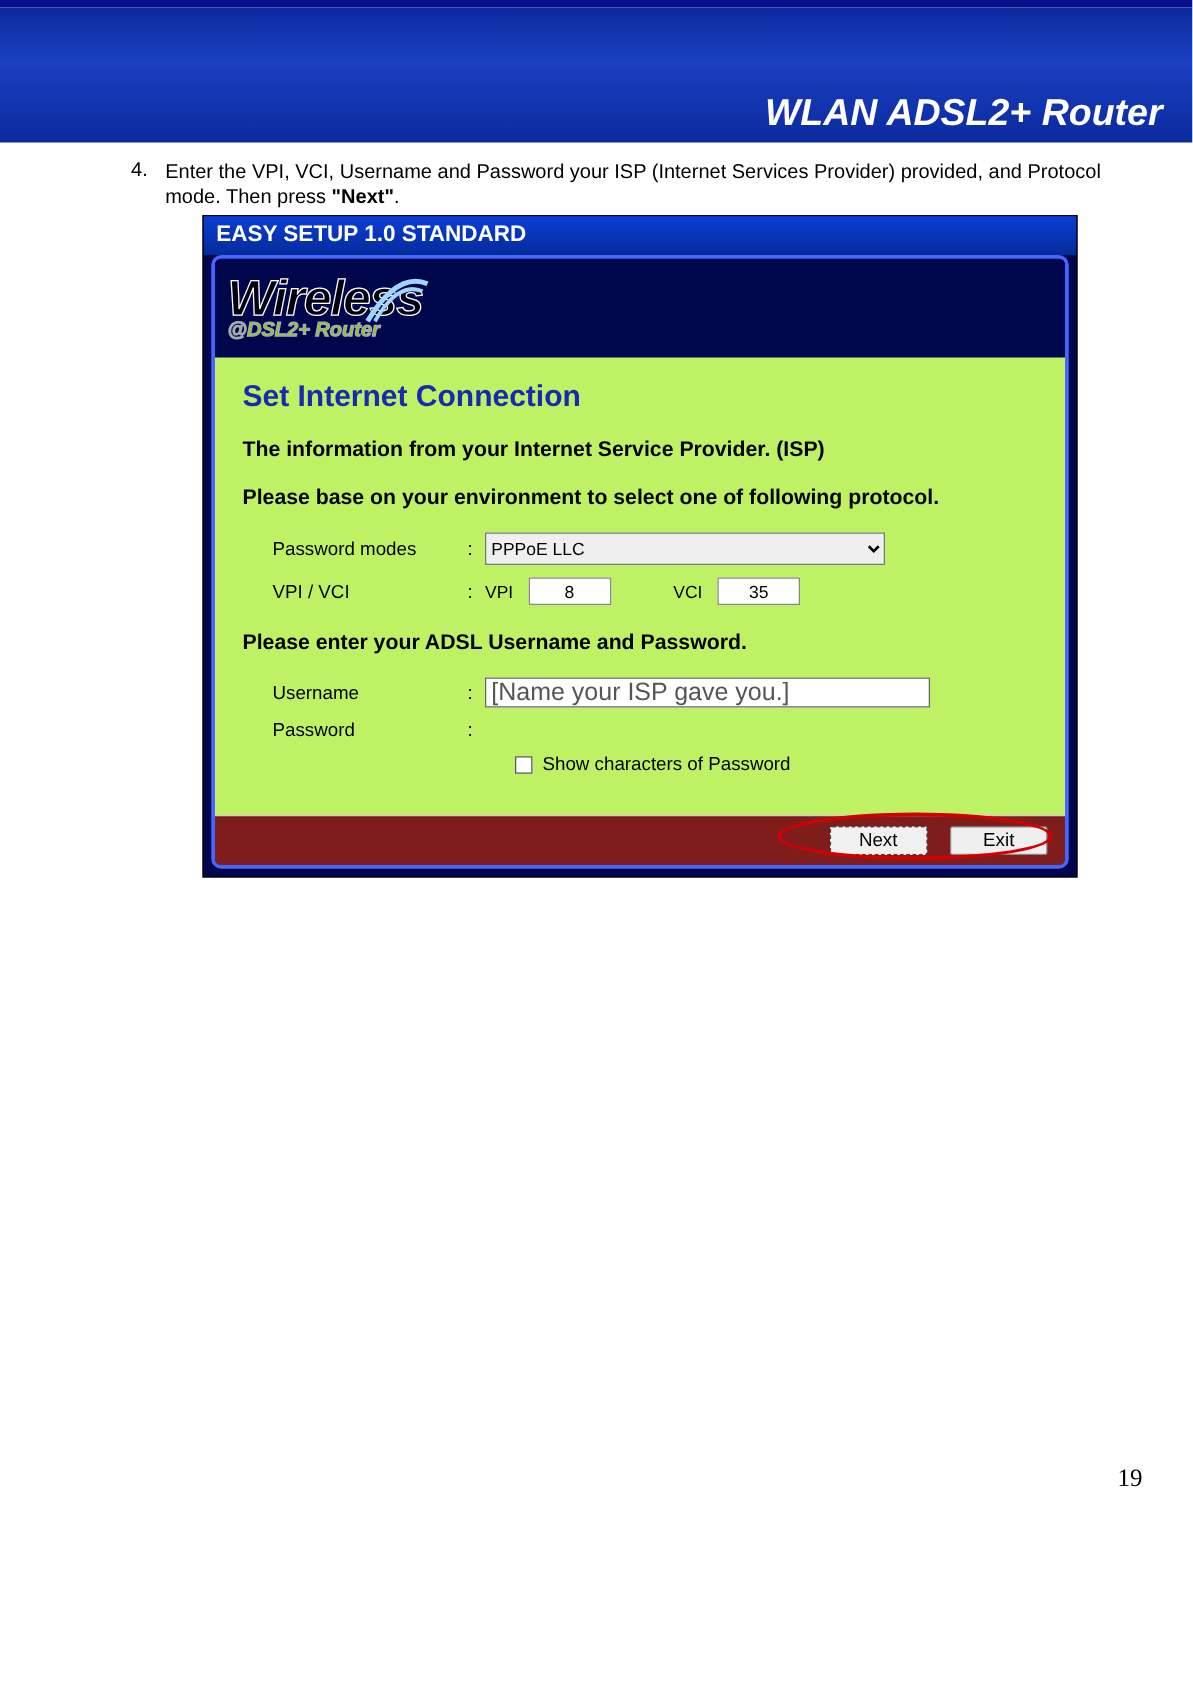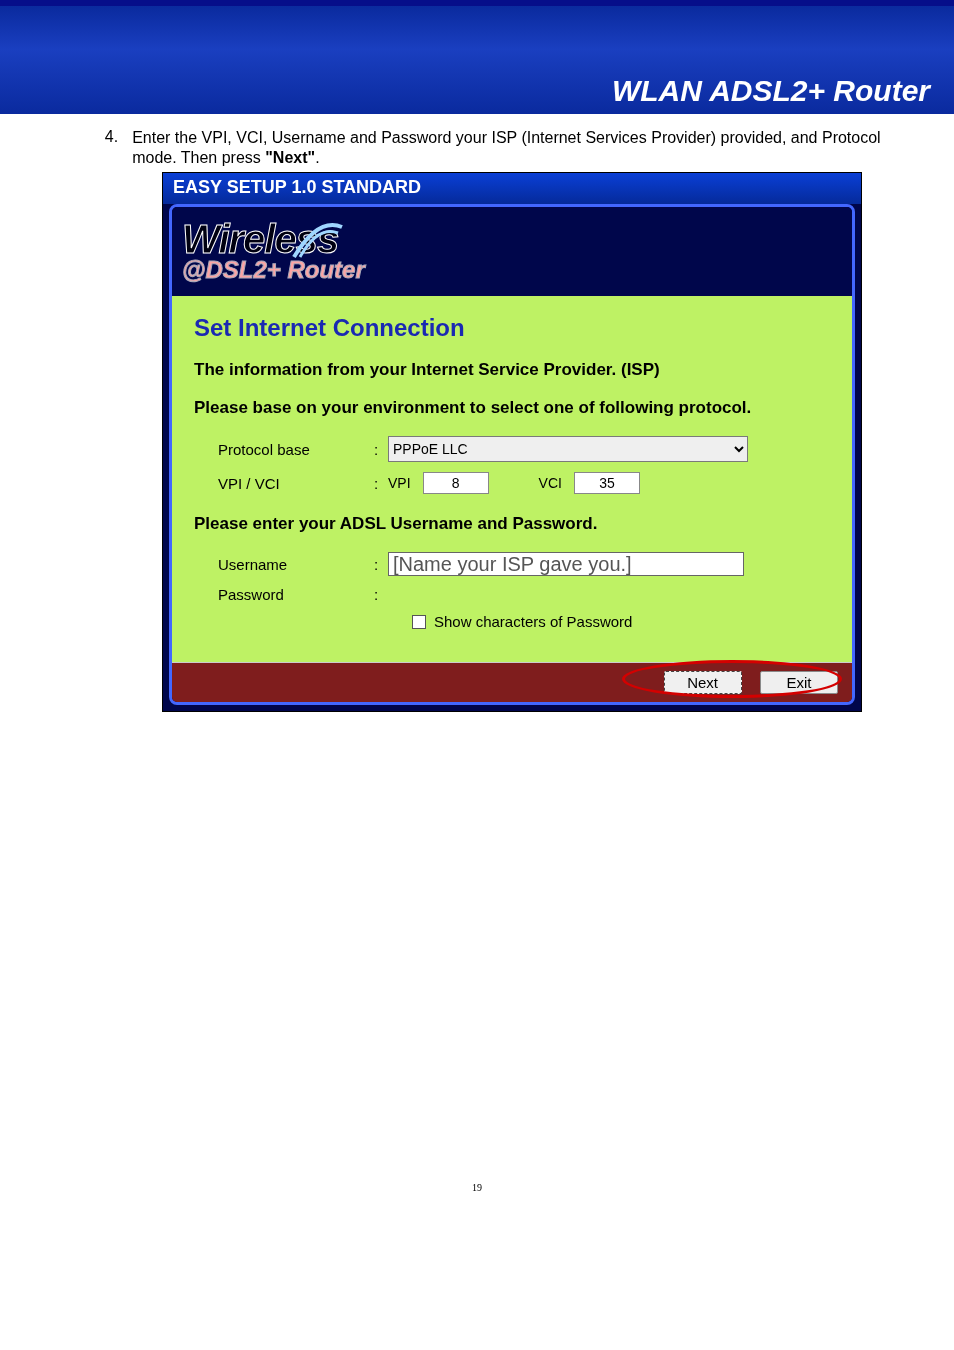--- a/index.html
+++ b/index.html
@@ -59,24 +59,24 @@
     font-weight: 900;
     font-style: italic;
     color: #001;
     -webkit-text-stroke: 1px #fff;
     letter-spacing: -1px;
     display: inline-block;
     position: relative;
   }
   .logo-sub {
     font-family: Arial, sans-serif;
-    font-size: 24px;
+    font-size: 16px;
     font-weight: 900;
     font-style: italic;
-    color: #fca5a5;
+    color: #84cc16;
     -webkit-text-stroke: 1px #aab;
     margin-top: -6px;
   }
   .logo-arc {
     position: absolute;
     right: -6px; top: -6px;
     width: 52px; height: 52px;
   }
   .white-panel {
     background: #bef264;
@@ -100,21 +100,21 @@
     margin: 10px 0;
     font-size: 15px;
   }
   .form-label {
     width: 170px;
     padding-left: 24px;
   }
   .form-colon { width: 24px; text-align: center; }
   .form-control { flex: 1; display: flex; align-items: center; gap: 12px; }
   select.protocol {
-    width: 360px; height: 26px;
+    width: 320px; height: 26px;
     font-size: 14px;
     border: 1px solid #7a7a7a;
   }
   .small-inp {
     width: 66px; height: 22px;
     border: 1px solid #888; background: #fff;
     font-size: 14px; text-align: center;
   }
   .wide-inp {
     width: 356px; height: 24px;
@@ -150,23 +150,23 @@
   }
   .btn.next { border: 1px dashed #444; background: #f0f0f0; }
   .highlight-ellipse {
     position: absolute;
     border: 3px solid #d40000;
     border-radius: 50%;
     pointer-events: none;
   }
   .btn-bar-wrap { position: relative; }
   .page-num {
-    text-align: center;
+    text-align: right;
     font-family: "Times New Roman", serif;
-    font-size: 10px;
+    font-size: 20px;
     margin-top: 470px;
     padding-bottom: 30px;
   }
 </style>
 </head>
 <body>
 
 <div class="top-strip"></div>
 <div class="header-band">
   <span class="header-title">WLAN ADSL2+ Router</span>
@@ -193,21 +193,21 @@
         </div>
         <div class="logo-sub">@DSL2+ Router</div>
       </div>
 
       <div class="white-panel">
         <div class="section-title">Set Internet Connection</div>
         <div class="bold-line">The information from your Internet Service Provider. (ISP)</div>
         <div class="bold-line">Please base on your environment to select one of following protocol.</div>
 
         <div class="form-row">
-          <div class="form-label">Protocol base</div>
+          <div class="form-label">Password modes</div>
           <div class="form-colon">:</div>
           <div class="form-control">
             <select class="protocol">
               <option>PPPoE LLC</option>
             </select>
           </div>
         </div>
 
         <div class="form-row">
           <div class="form-label">VPI / VCI</div>

